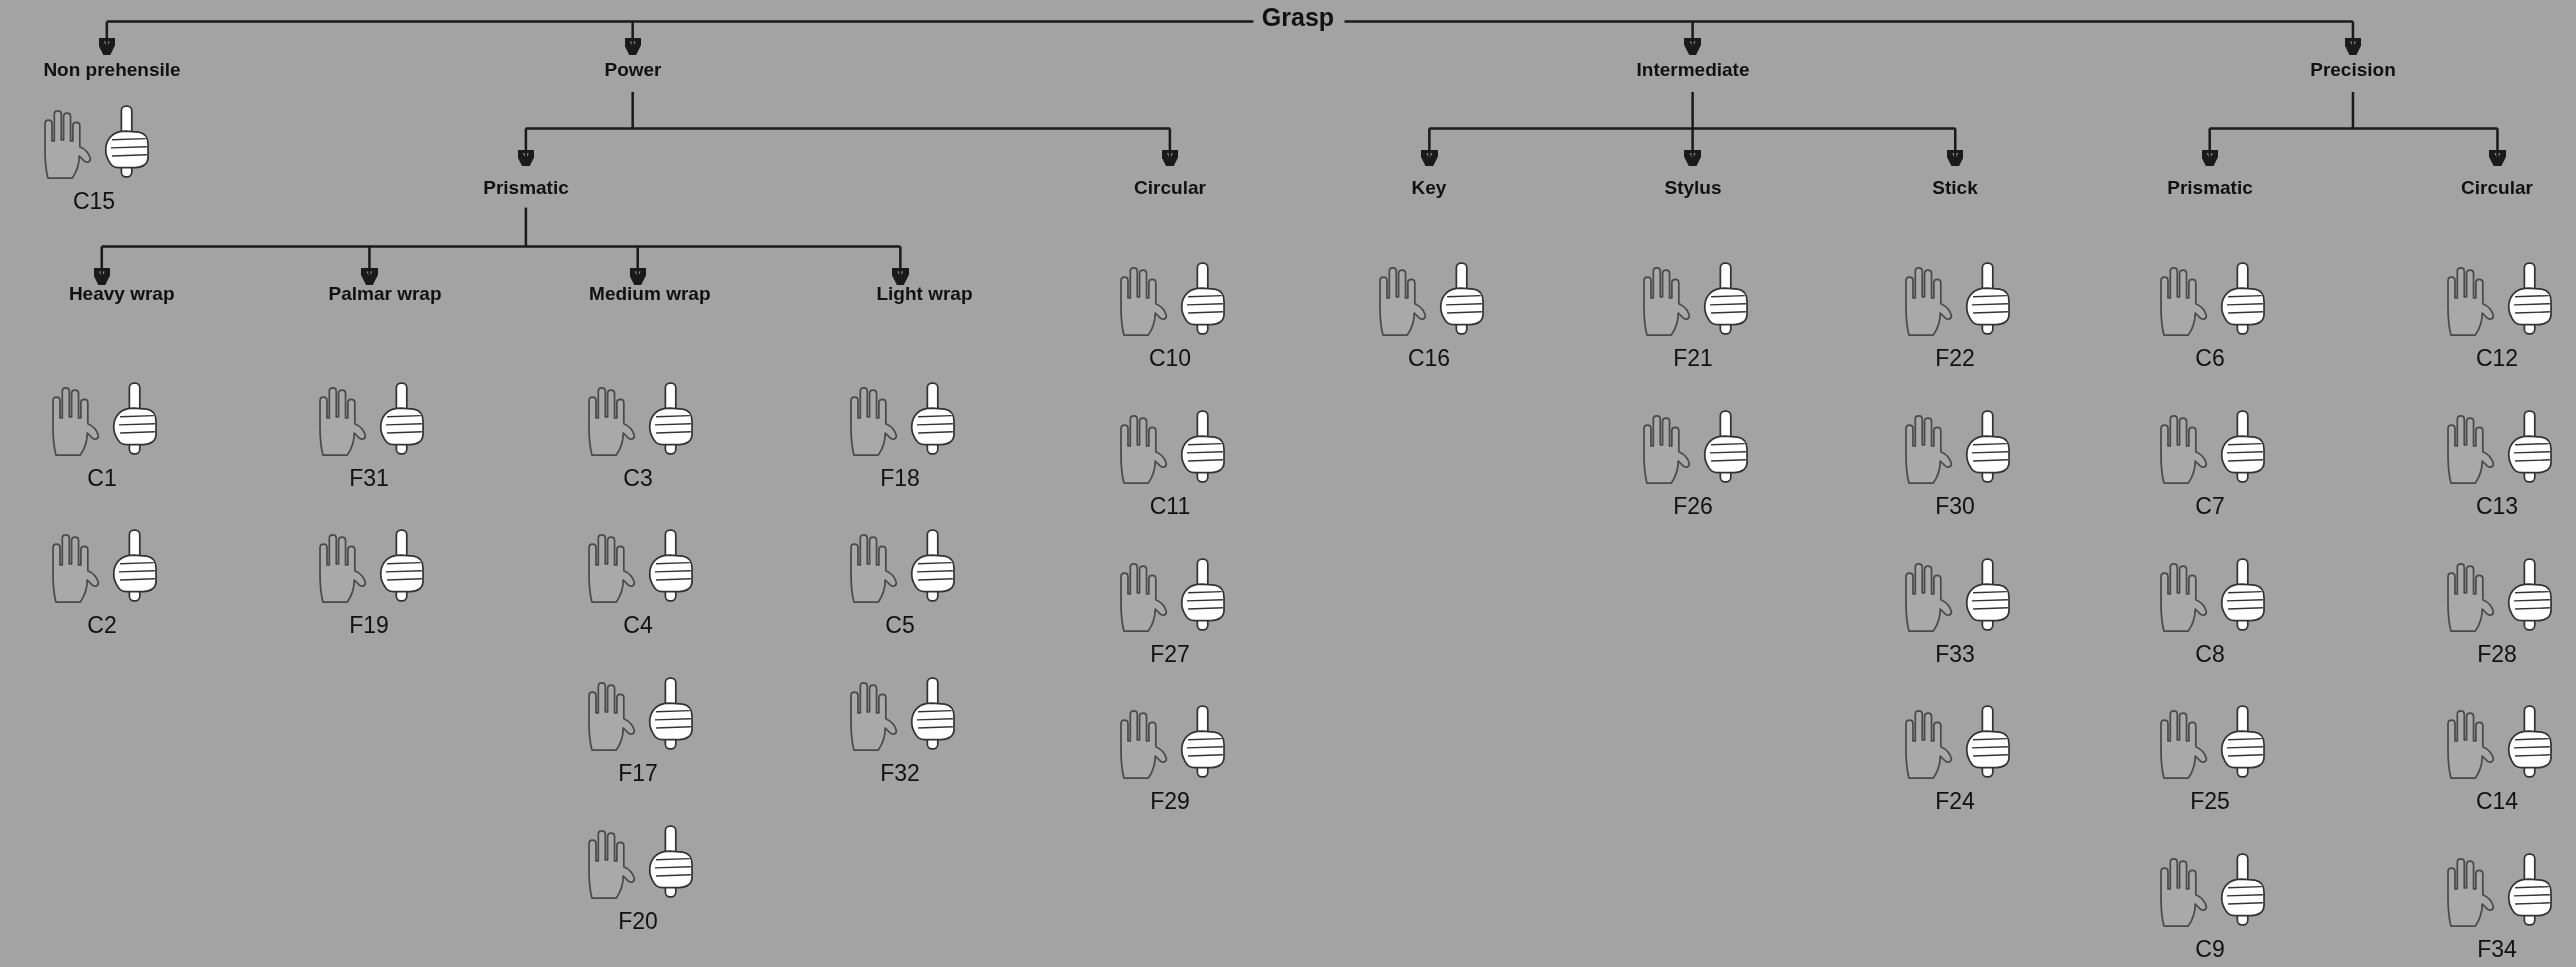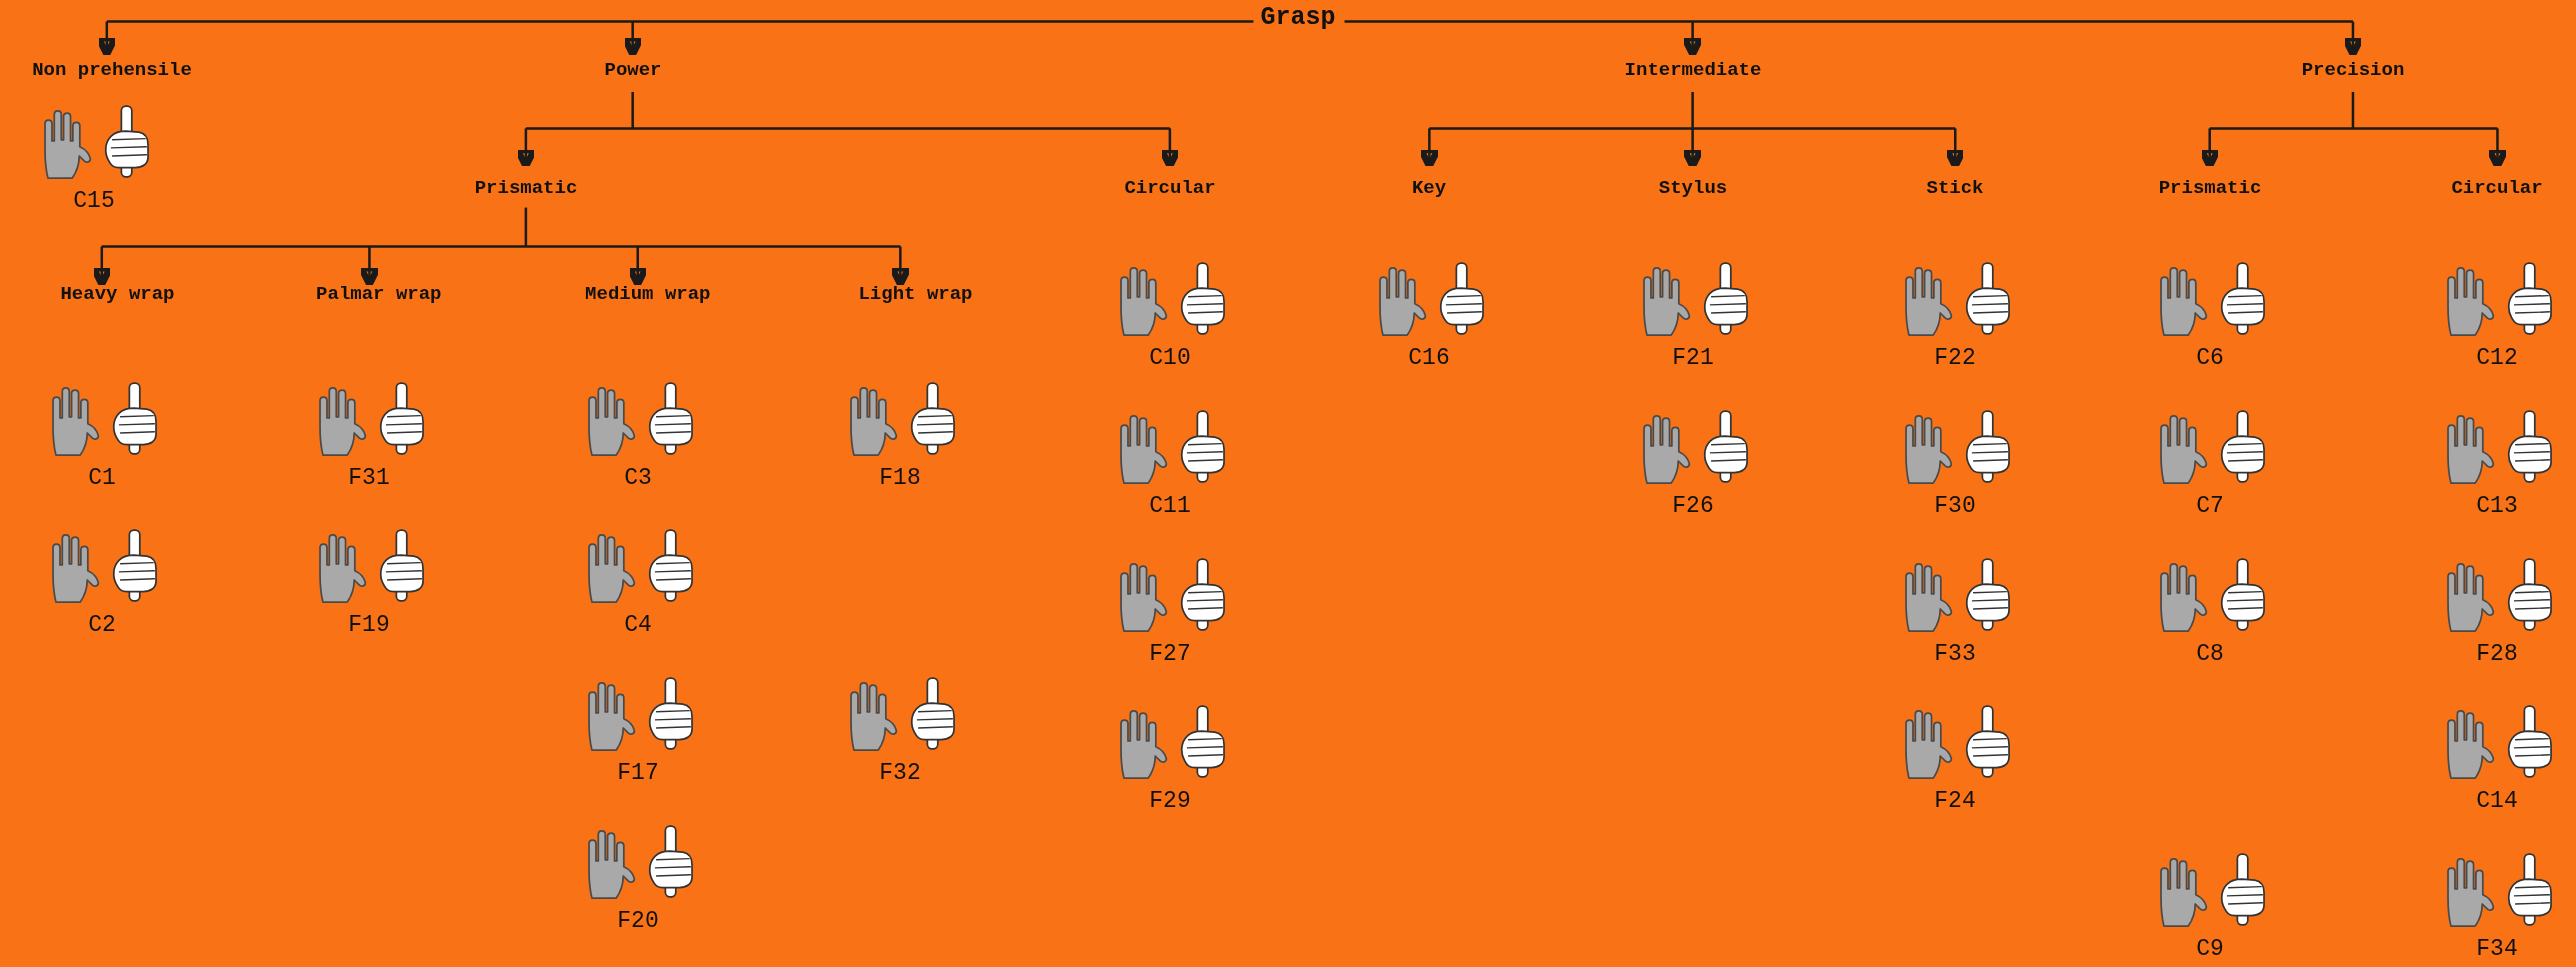--- a/index.html
+++ b/index.html
@@ -1,17 +1,17 @@
 <!DOCTYPE html>
 <html style="font-size:10px"><head>
 <meta charset="utf-8">
 <style>
   html,body{margin:0;padding:0;background:#fff;}
   body{font-family:"Liberation Sans","DejaVu Sans",sans-serif;color:#111;}
-  .canvas{position:relative;width:2576px;height:968px;background:#f97316;overflow:hidden;font-family:Liberation Mono, monospace;}
+  .canvas{position:relative;width:2576px;height:968px;background:#a3a3a3;overflow:hidden;}
   .connectors{position:absolute;left:0;top:0;z-index:1;}
   .connectors path{stroke:#1a1a1a;stroke-width:4;fill:none;}
   .node{position:absolute;transform:translateX(-50%);font-weight:bold;font-size:19px;
         white-space:nowrap;z-index:2;line-height:1.1;}
   .root-node{font-size:25px;}
   .wrap-header{white-space:normal;width:145px;text-align:right;}
   .item{position:absolute;width:138px;text-align:center;z-index:2;}
   .hands{display:flex;justify-content:center;align-items:flex-end;gap:5px;height:89px;}
   svg.hand{width:58px;height:83px;display:block;}
   .code{font-size:23px;margin-top:5px;color:#111;}
@@ -201,20 +201,31 @@
     <div class="hands">
       <svg class="hand" viewBox="0 0 100 130">
           <use href="#open-hand"></use>
         </svg>
       <svg class="hand" viewBox="0 0 100 130">
           <use href="#grip-hand"></use>
         </svg>
     </div>
     <div class="code">F18</div>
   </div>
+  <div class="item" style="left:831px;top:518px">
+    <div class="hands">
+      <svg class="hand" viewBox="0 0 100 130">
+          <use href="#open-hand"></use>
+        </svg>
+      <svg class="hand" viewBox="0 0 100 130">
+          <use href="#grip-hand"></use>
+        </svg>
+    </div>
+    <div class="code">C5</div>
+  </div>
   <div class="item" style="left:831px;top:666px">
     <div class="hands">
       <svg class="hand" viewBox="0 0 100 130">
           <use href="#open-hand"></use>
         </svg>
       <svg class="hand" viewBox="0 0 100 130">
           <use href="#grip-hand"></use>
         </svg>
     </div>
     <div class="code">F32</div>
@@ -371,20 +382,31 @@
     <div class="hands">
       <svg class="hand" viewBox="0 0 100 130">
           <use href="#open-hand"></use>
         </svg>
       <svg class="hand" viewBox="0 0 100 130">
           <use href="#grip-hand"></use>
         </svg>
     </div>
     <div class="code">C8</div>
   </div>
+  <div class="item" style="left:2141px;top:694px">
+    <div class="hands">
+      <svg class="hand" viewBox="0 0 100 130">
+          <use href="#open-hand"></use>
+        </svg>
+      <svg class="hand" viewBox="0 0 100 130">
+          <use href="#grip-hand"></use>
+        </svg>
+    </div>
+    <div class="code">F25</div>
+  </div>
   <div class="item" style="left:2141px;top:842px">
     <div class="hands">
       <svg class="hand" viewBox="0 0 100 130">
           <use href="#open-hand"></use>
         </svg>
       <svg class="hand" viewBox="0 0 100 130">
           <use href="#grip-hand"></use>
         </svg>
     </div>
     <div class="code">C9</div>

